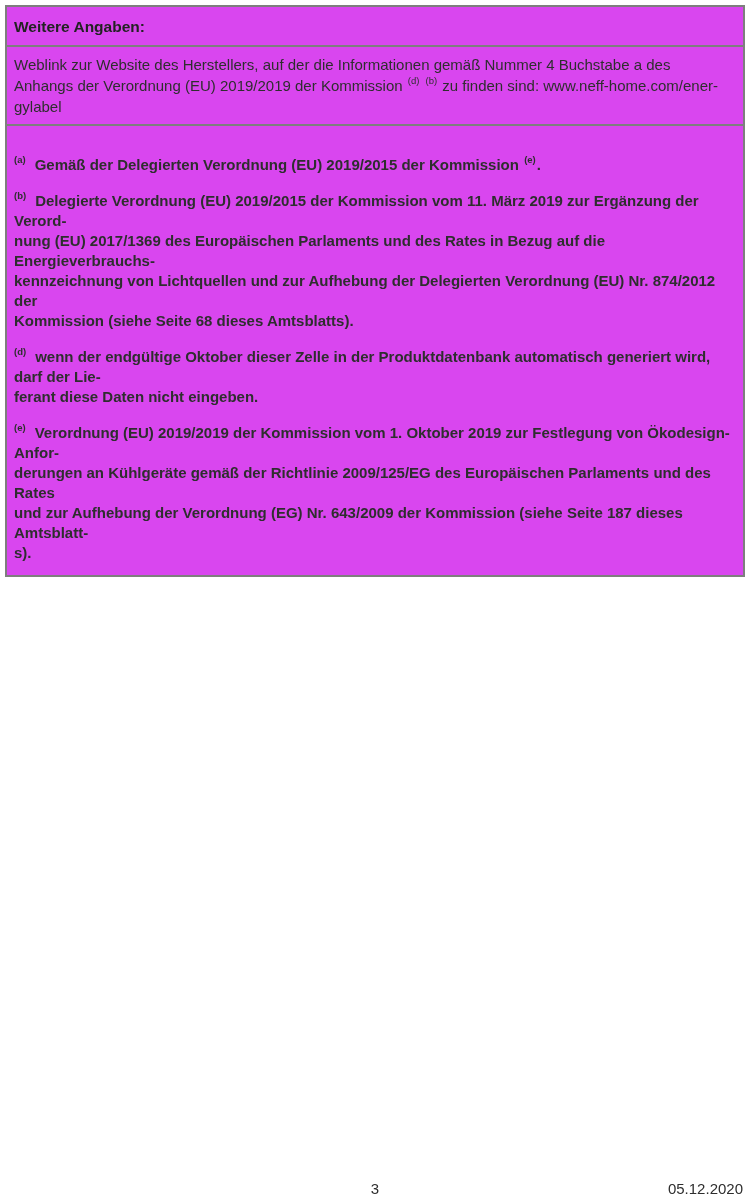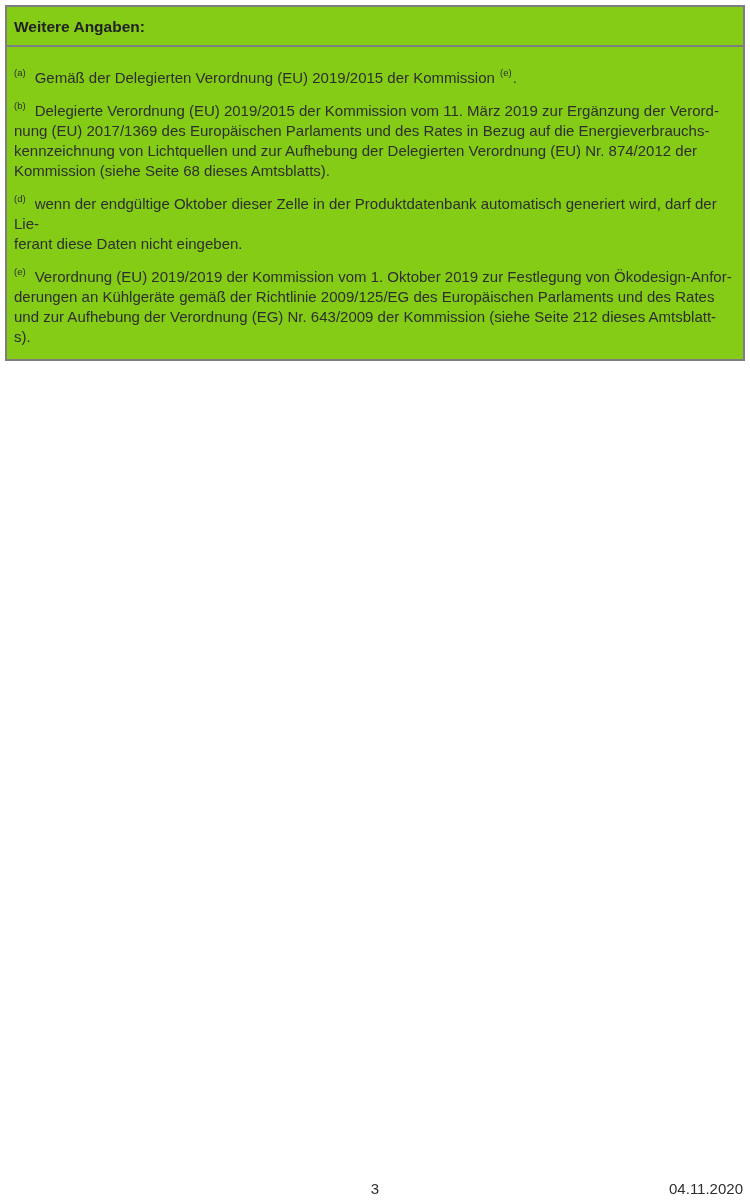--- a/index.html
+++ b/index.html
@@ -12,41 +12,41 @@
     color: #2e2e2e;
     position: relative;
     overflow: hidden;
   }
   .info-table {
     position: absolute;
     left: 5px;
     top: 5px;
     width: 740px;
     border: 2px solid #7e7e7e;
-    background: #84cc16;
+    background: #d946ef;
   }
   .row { padding: 7px; }
   .row + .row { border-top: 2px solid #7e7e7e; }
   .header-row { padding: 10px 7px 9px 7px; }
   .section-title {
     font-weight: bold;
     font-size: 15.5px;
     line-height: 19px;
     color: #222222;
   }
   .body-row { padding: 7px 7px 7px 7px; }
   .para {
     margin: 0;
     font-size: 15px;
     line-height: 21px;
     white-space: pre-line;
     color: #2e2e2e;
   }
   .notes-row { padding: 13px 7px 12px 7px; }
-  .note { line-height: 20px; margin: 8px 0 13px 0; }
+  .note { line-height: 20px; margin: 16px 0 13px 0; font-weight: bold; }
   .note:last-child { margin-bottom: 0; }
   sup.fn-ref, sup.fn-label {
     font-size: 9.5px;
     line-height: 0;
     position: relative;
     top: -1px;
     white-space: nowrap;
   }
   sup.fn-label { margin-right: 9px; }
   sup.fn-ref { margin: 0 1px; }
@@ -73,38 +73,43 @@
 </style>
 </head>
 <body>
 
 <div class="info-table">
 
   <div class="row header-row">
     <span class="section-title">Weitere Angaben:</span>
   </div>
 
+  <div class="row body-row">
+    <p class="para">Weblink zur Website des Herstellers, auf der die Informationen gemäß Nummer 4 Buchstabe a des
+Anhangs der Verordnung (EU) 2019/2019 der Kommission <sup class="fn-ref">(d)</sup> <sup class="fn-ref">(b)</sup> zu finden sind: www.neff-home.com/ener-
+gylabel</p>
+  </div>
 
   <div class="row notes-row">
 
     <p class="para note"><sup class="fn-label">(a)</sup><span>Gemäß der Delegierten Verordnung (EU) 2019/2015 der Kommission <sup class="fn-ref">(e)</sup>.</span></p>
 
     <p class="para note"><sup class="fn-label">(b)</sup><span>Delegierte Verordnung (EU) 2019/2015 der Kommission vom 11. März 2019 zur Ergänzung der Verord-
 nung (EU) 2017/1369 des Europäischen Parlaments und des Rates in Bezug auf die Energieverbrauchs-
 kennzeichnung von Lichtquellen und zur Aufhebung der Delegierten Verordnung (EU) Nr. 874/2012 der
 Kommission (siehe Seite 68 dieses Amtsblatts).</span></p>
 
 
     <p class="para note"><sup class="fn-label">(d)</sup><span>wenn der endgültige Oktober dieser Zelle in der Produktdatenbank automatisch generiert wird, darf der Lie-
 ferant diese Daten nicht eingeben.</span></p>
 
     <p class="para note"><sup class="fn-label">(e)</sup><span>Verordnung (EU) 2019/2019 der Kommission vom 1. Oktober 2019 zur Festlegung von Ökodesign-Anfor-
 derungen an Kühlgeräte gemäß der Richtlinie 2009/125/EG des Europäischen Parlaments und des Rates
-und zur Aufhebung der Verordnung (EG) Nr. 643/2009 der Kommission (siehe Seite 212 dieses Amtsblatt-
+und zur Aufhebung der Verordnung (EG) Nr. 643/2009 der Kommission (siehe Seite 187 dieses Amtsblatt-
 s).</span></p>
 
   </div>
 </div>
 
 <div class="page-footer">
   <span class="page-num">3</span>
-  <span class="footer-date">04.11.2020</span>
+  <span class="footer-date">05.12.2020</span>
 </div>
 
 </body></html>

